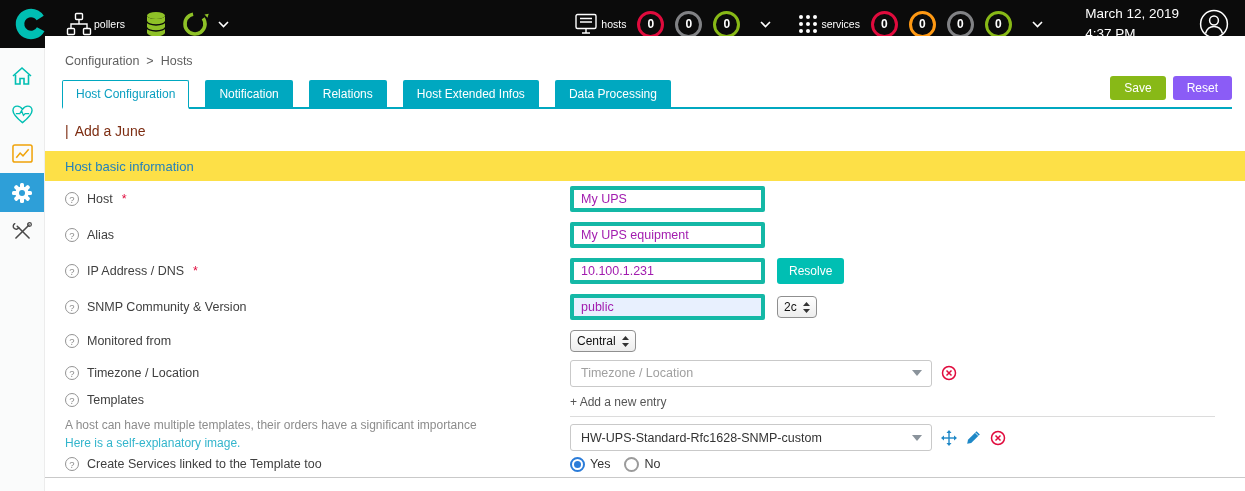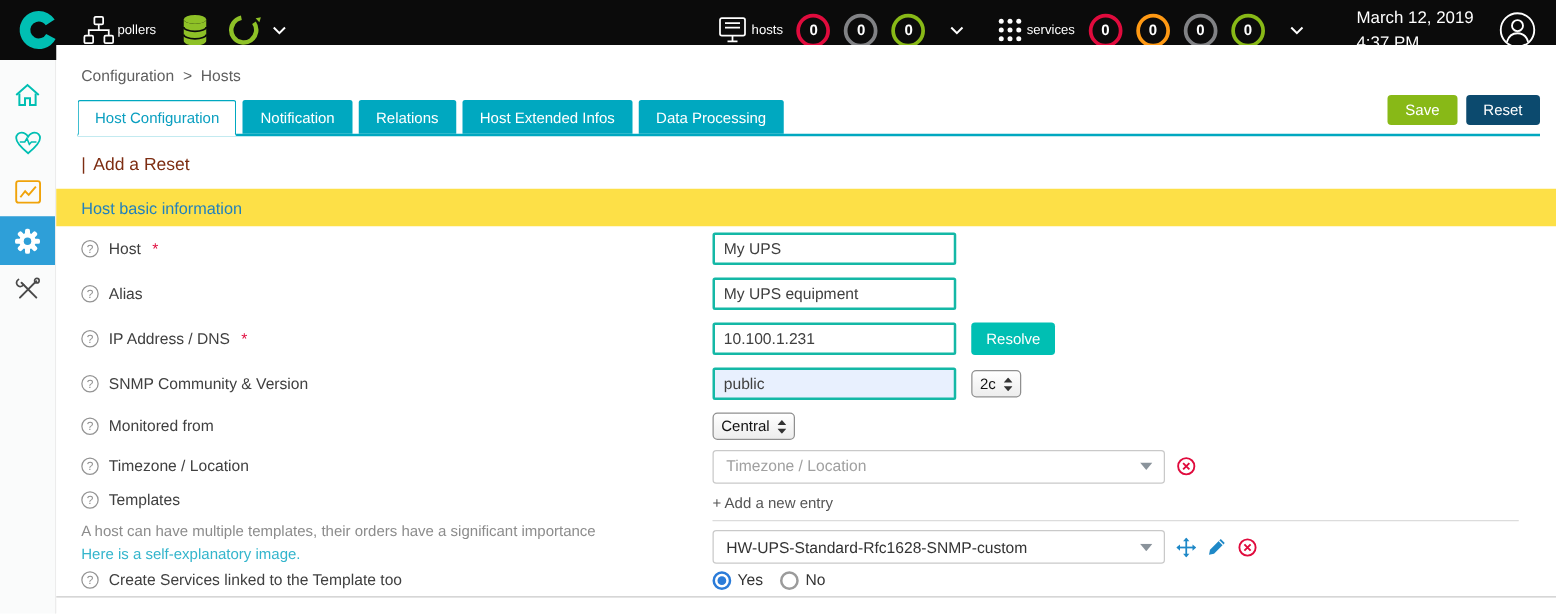--- a/index.html
+++ b/index.html
@@ -25,40 +25,40 @@
   
   .sidebar { position:absolute; top:48px; left:0; width:45px; height:443px; background:#fafbfb; border-right:1px solid #ececec; display:flex; flex-direction:column; padding-top:8px; }
   .sb-item { height:39px; display:flex; align-items:center; justify-content:center; cursor:pointer; }
   .sb-item.active { background:#2e9fd8; }
 
   
   .content { position:absolute; left:45px; top:36px; width:1200px; height:443px; background:#fff; }
   .breadcrumb { padding:18px 0 0 20px; color:#5f5f5f; font-size:12.5px; display:flex; gap:7px; }
   .crumb { cursor:pointer; }
 
-  .tabbar { display:flex; align-items:flex-end; gap:5px; margin:12px 13px 0 17px; border-bottom:2px solid #00a8c0; position:relative; }
+  .tabbar { display:flex; align-items:flex-end; gap:16px; margin:12px 13px 0 17px; border-bottom:2px solid #00a8c0; position:relative; }
   .tab { background:#00a8c0; color:#fff; padding:7px 14px 6px; font-size:12px; border-radius:2px 2px 0 0; cursor:pointer; white-space:nowrap; }
   .tab.active { background:#fff; color:#0a9fc0; border:1px solid #00a8c0; border-bottom:2px solid #fff; margin-bottom:-2px; padding:6px 13px 6px; }
   .tab-actions { position:absolute; right:0; bottom:7px; display:flex; gap:7px; }
   .btn { border:none; border-radius:3px; color:#fff; font-size:12px; padding:5px 14px; cursor:pointer; }
   .btn-save { background:#88b917; }
-  .btn-reset { background:#0c4a6e; }
+  .btn-reset { background:#8b5cf6; }
 
   .page-title { margin:14px 0 0 20px; font-size:14px; color:#7d2d12; }
   .page-title .pipe { margin-right:6px; }
 
   .section-head { margin-top:12px; background:#fde047; height:30px; display:flex; align-items:center; padding-left:20px; color:#2180bd; font-size:13px; }
 
   .frow { display:flex; align-items:center; min-height:36px; padding-left:20px; }
   .frow.h32 { min-height:32px; }
   .flabel { width:505px; display:flex; align-items:center; gap:8px; flex-shrink:0; color:#404040; font-size:12.5px; }
   .flabel-col { width:505px; flex-shrink:0; }
   .req { color:#e00b3d; margin-left:1px; }
   .help { width:14px; height:14px; border:1px solid #949494; border-radius:50%; color:#8c8c8c; font-size:9.5px; display:inline-flex; align-items:center; justify-content:center; flex-shrink:0; cursor:pointer; }
-  .tinput { width:195px; height:26px; border:2px solid #14b8a6; border-radius:2px; padding:0 7px; font-size:12.5px; color:#404040; background:#fff; }
+  .tinput { width:195px; height:26px; border:4px solid #14b8a6; border-radius:2px; padding:0 7px; font-size:12.5px; color:#a21caf; background:#fff; }
   .tinput.autofill { background:#e8f0fe; }
   .btn-resolve { margin-left:12px; background:#00bfb3; border:none; border-radius:3px; color:#fff; font-size:12px; padding:6px 12px; cursor:pointer; }
   .mini-select { display:inline-flex; align-items:center; gap:6px; border:1px solid #8f8f8f; border-radius:4px; background:linear-gradient(#fff,#ededed); padding:2px 6px; font-size:12px; color:#111; cursor:pointer; height:22px; }
   .ms-gap { margin-left:12px; }
   .s2 { width:362px; height:27px; border:1px solid #c9c9c9; border-radius:3px; display:flex; align-items:center; padding:0 28px 0 10px; position:relative; background:#fff; cursor:pointer; font-size:12.5px; color:#333; }
   .s2 .ph { color:#a0a0a0; }
   .s2 .arr { position:absolute; right:9px; top:50%; transform:translateY(-50%); display:flex; }
   .icon-btn { margin-left:9px; display:inline-flex; cursor:pointer; }
 
   .tmpl { align-items:flex-start; padding-top:4px; }
@@ -234,21 +234,21 @@
     <div class="tab">Relations</div>
     <div class="tab">Host Extended Infos</div>
     <div class="tab">Data Processing</div>
     <div class="tab-actions">
       <button class="btn btn-save">Save</button>
       <button class="btn btn-reset">Reset</button>
     </div>
   </div>
 
   <div class="page-title">
-    <span class="pipe">|</span><span>Add a Reset</span>
+    <span class="pipe">|</span><span>Add a June</span>
   </div>
 
   <div class="section-head">
     <span>Host basic information</span>
   </div>
 
   <div class="frow">
     <div class="flabel">
       <span class="help">?</span>
       <span>Host</span>

